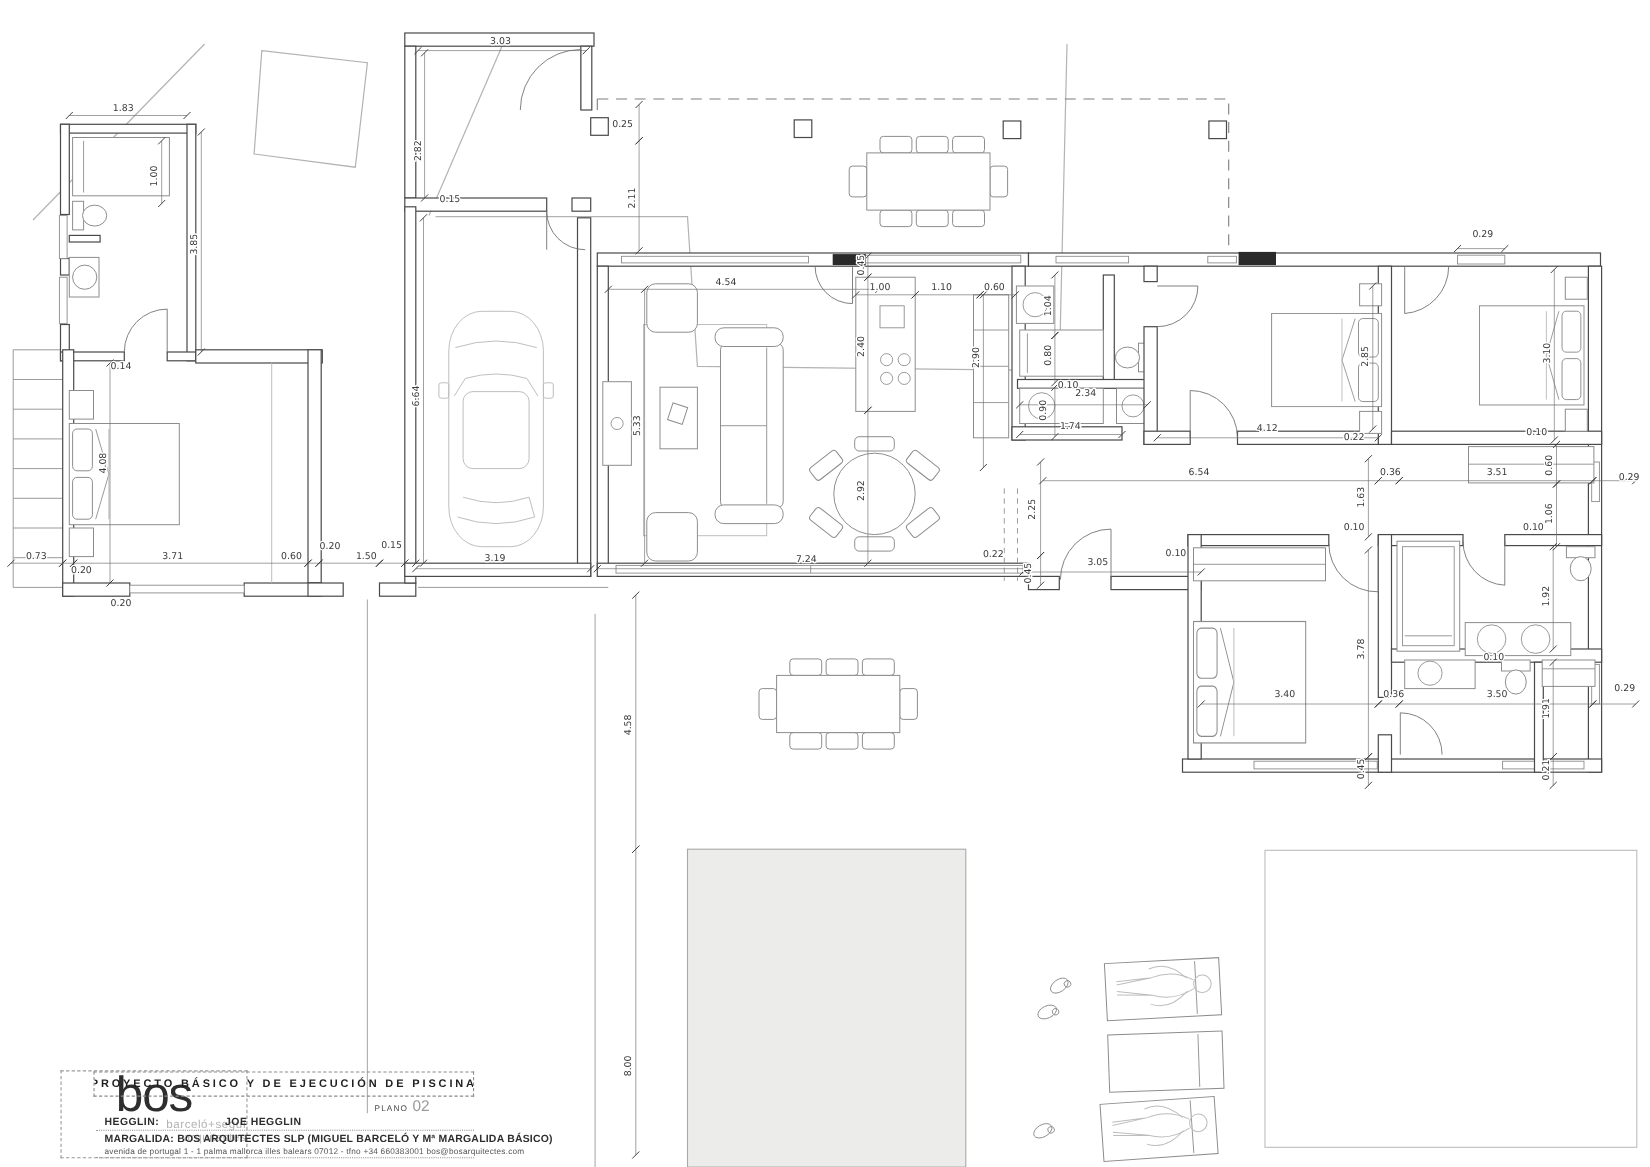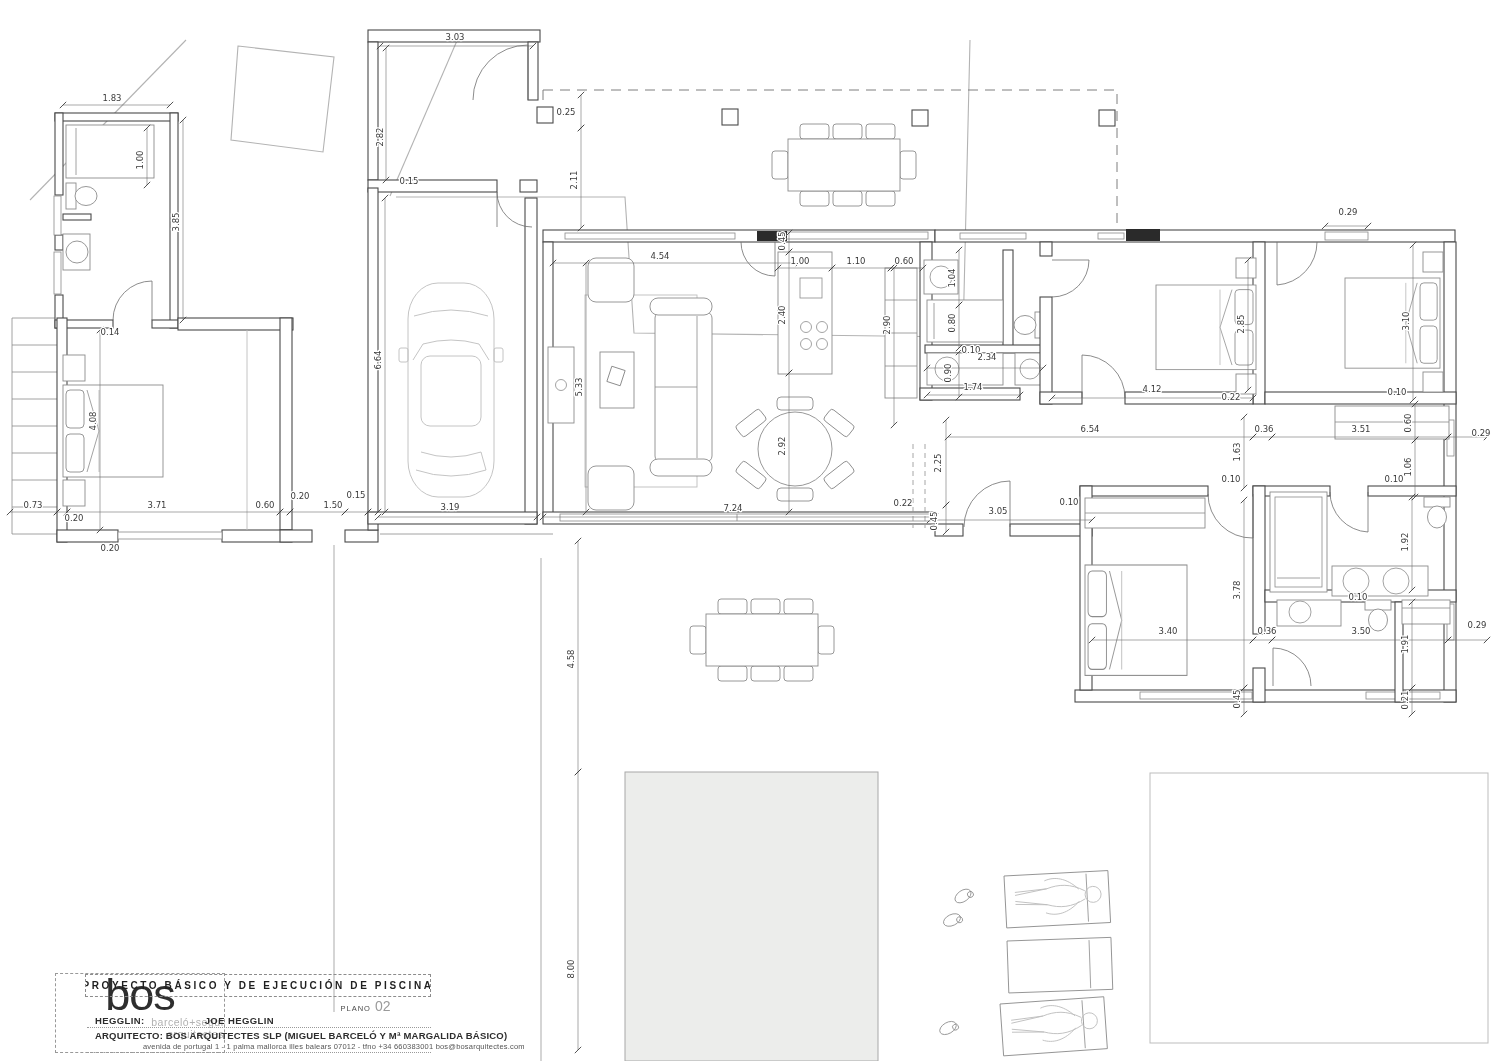--- a/index.html
+++ b/index.html
@@ -26,21 +26,21 @@
   .logo-word{font-size:45px;line-height:42px;letter-spacing:-1px;color:#2e2e2e;}
   .logo-sub{font-size:10.5px;line-height:12px;color:#b2b2b2;letter-spacing:0.5px;text-align:right;}
   .title-box{left:85px;top:974px;width:344px;height:21px;border:1px dashed #8c8c8c;display:flex;align-items:center;justify-content:center;font-size:10px;font-weight:bold;letter-spacing:2.6px;white-space:nowrap;overflow:hidden;color:#1f1f1f;}
   .plano-row{left:300px;top:997px;width:131px;text-align:center;}
   .plano-label{font-size:7.5px;color:#4a4a4a;letter-spacing:1px;}
   .plano-num{font-size:14px;color:#9a9a9a;margin-left:4px;}
   .promotor-row{left:95px;top:1015px;font-size:9.5px;font-weight:bold;letter-spacing:0.4px;}
   .promotor-row span{margin-left:16px;padding-left:44px;}
   .dotline{left:87px;top:1027px;width:344px;border-top:1px dotted #9a9a9a;height:0;}
   .arq-row{left:95px;top:1030px;font-size:9.5px;font-weight:bold;letter-spacing:0.2px;white-space:nowrap;}
-  .addr-row{left:95px;top:1042px;font-size:7.5px;color:#555;letter-spacing:0.2px;white-space:nowrap;margin-left:48px;}
+  .addr-row{left:95px;top:1042px;font-size:7.5px;color:#555;letter-spacing:0.2px;white-space:nowrap;}
   .dotline2{left:87px;top:1052px;width:344px;border-top:1px dotted #9a9a9a;height:0;}
 </style>
 </head>
 <body>
 
 <div class="sheet">
 <svg width="1500" height="1061" viewBox="0 0 1500 1061">
 
   <defs>
     <g id="wc">
@@ -630,18 +630,18 @@
   </div>
   <div class="tb title-box">PROYECTO BÁSICO Y DE EJECUCIÓN DE PISCINA</div>
   <div class="tb plano-row">
     <span class="plano-label">PLANO</span><span class="plano-num">02</span>
   </div>
   <div class="tb promotor-row">
     <b>HEGGLIN:</b><span>JOE HEGGLIN</span>
   </div>
   <div class="tb dotline"></div>
   <div class="tb arq-row">
-    <b>ARQUITECTO:</b>
+    <b>MARGALIDA:</b>
     <span>BOS ARQUITECTES SLP (MIGUEL BARCELÓ Y Mª MARGALIDA BÁSICO)</span>
   </div>
   <div class="tb addr-row">avenida de portugal  1 - 1  palma mallorca illes balears 07012 - tfno  +34  660383001   bos@bosarquitectes.com</div>
   <div class="tb dotline2"></div>
 </div>
 
 </body></html>

